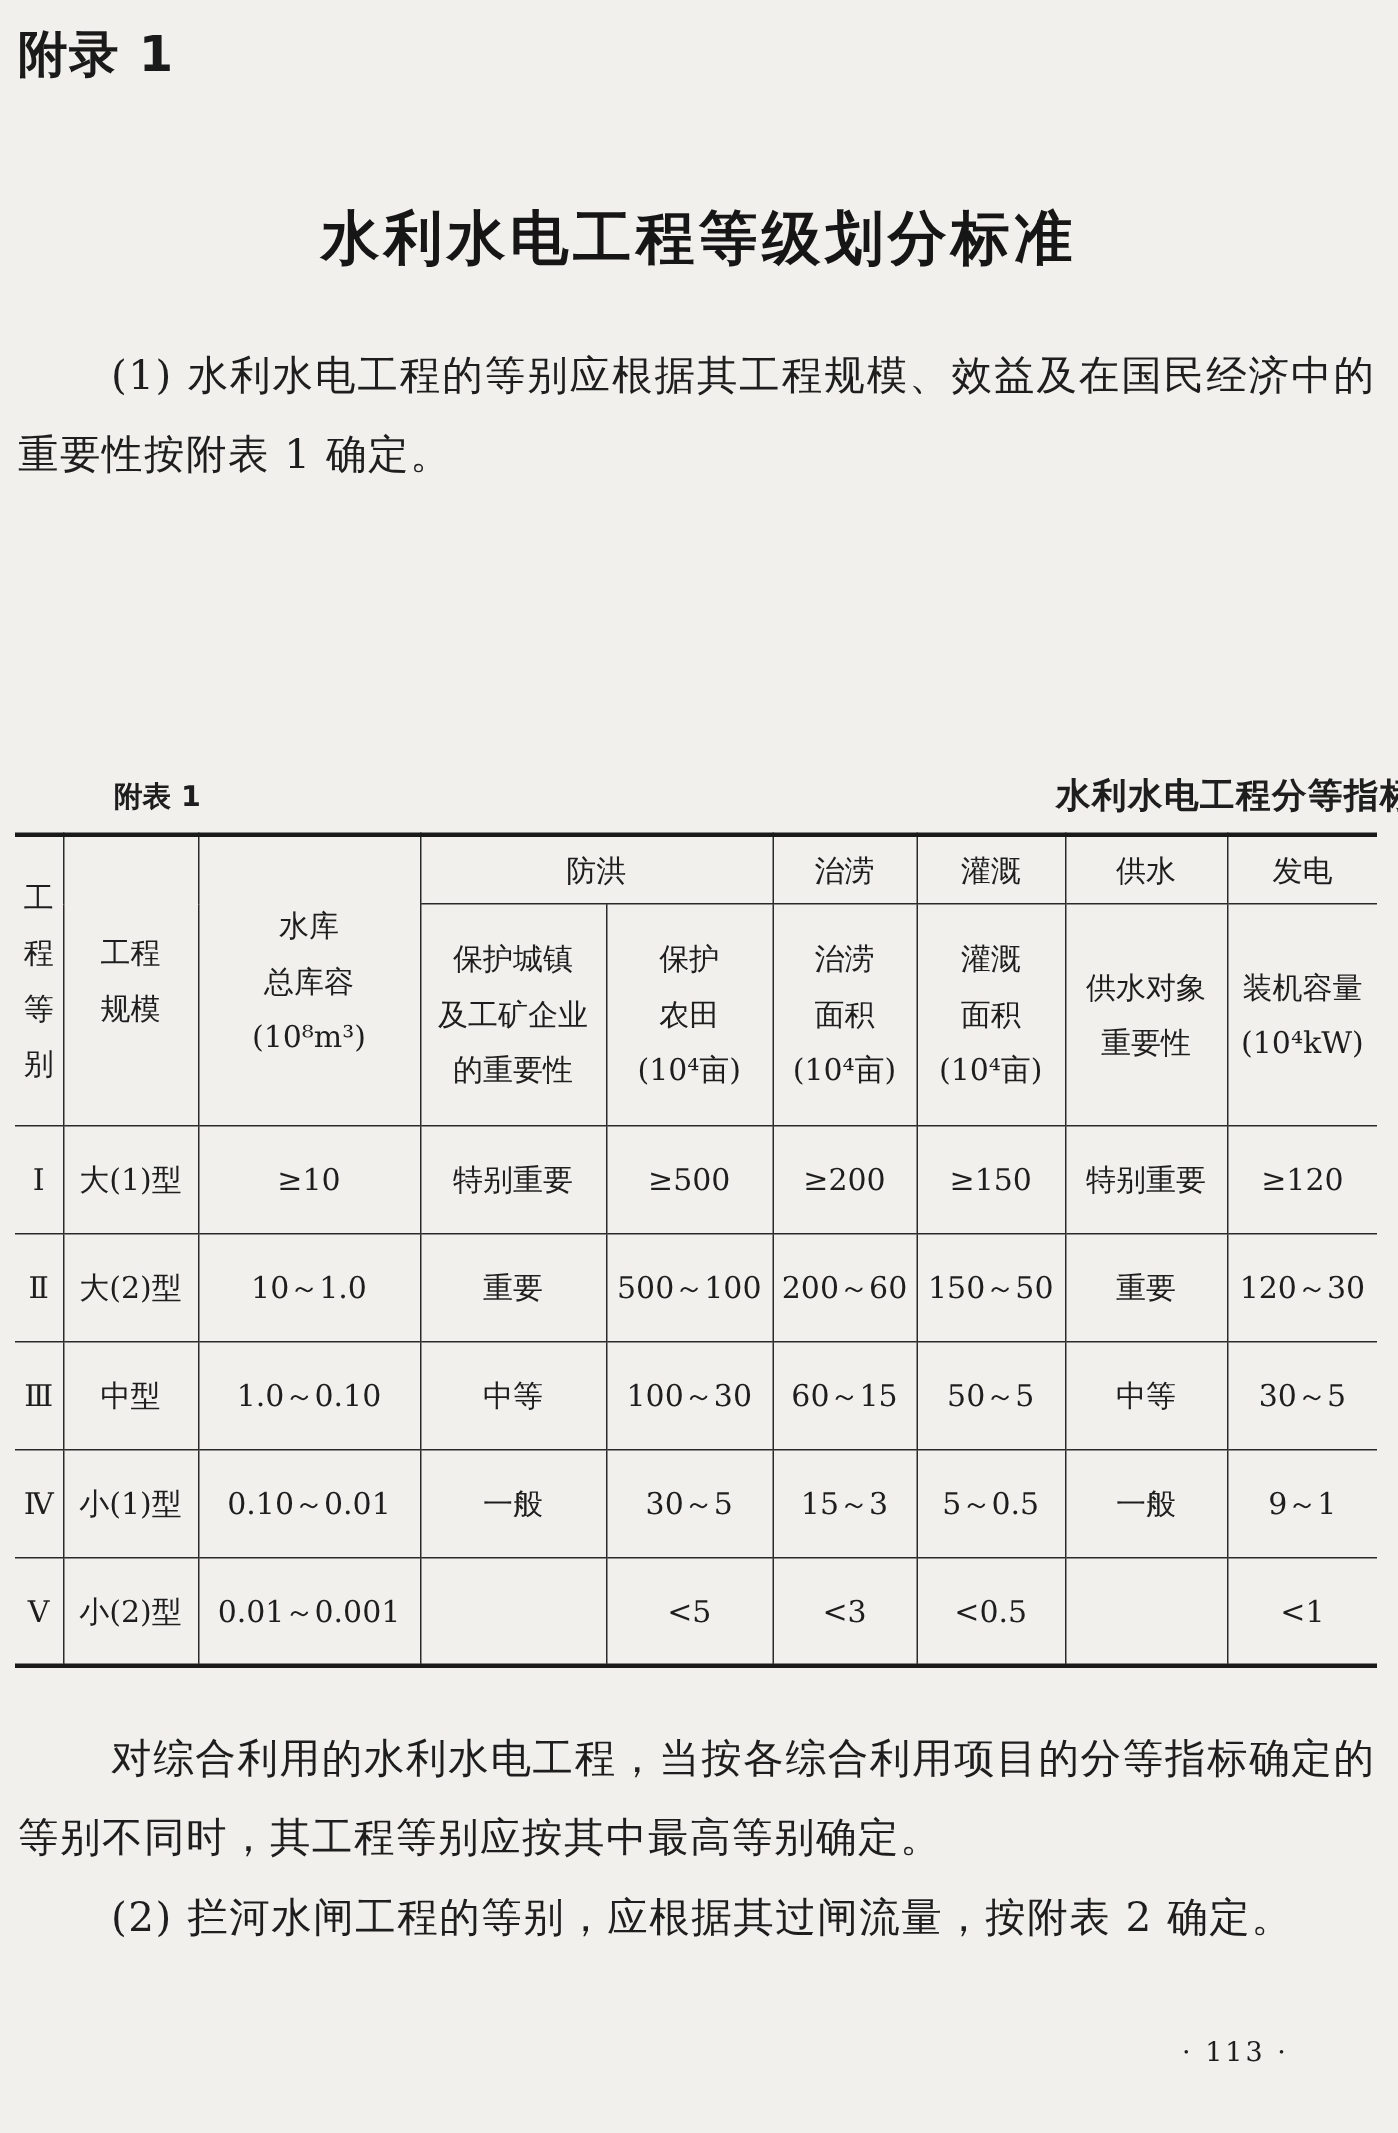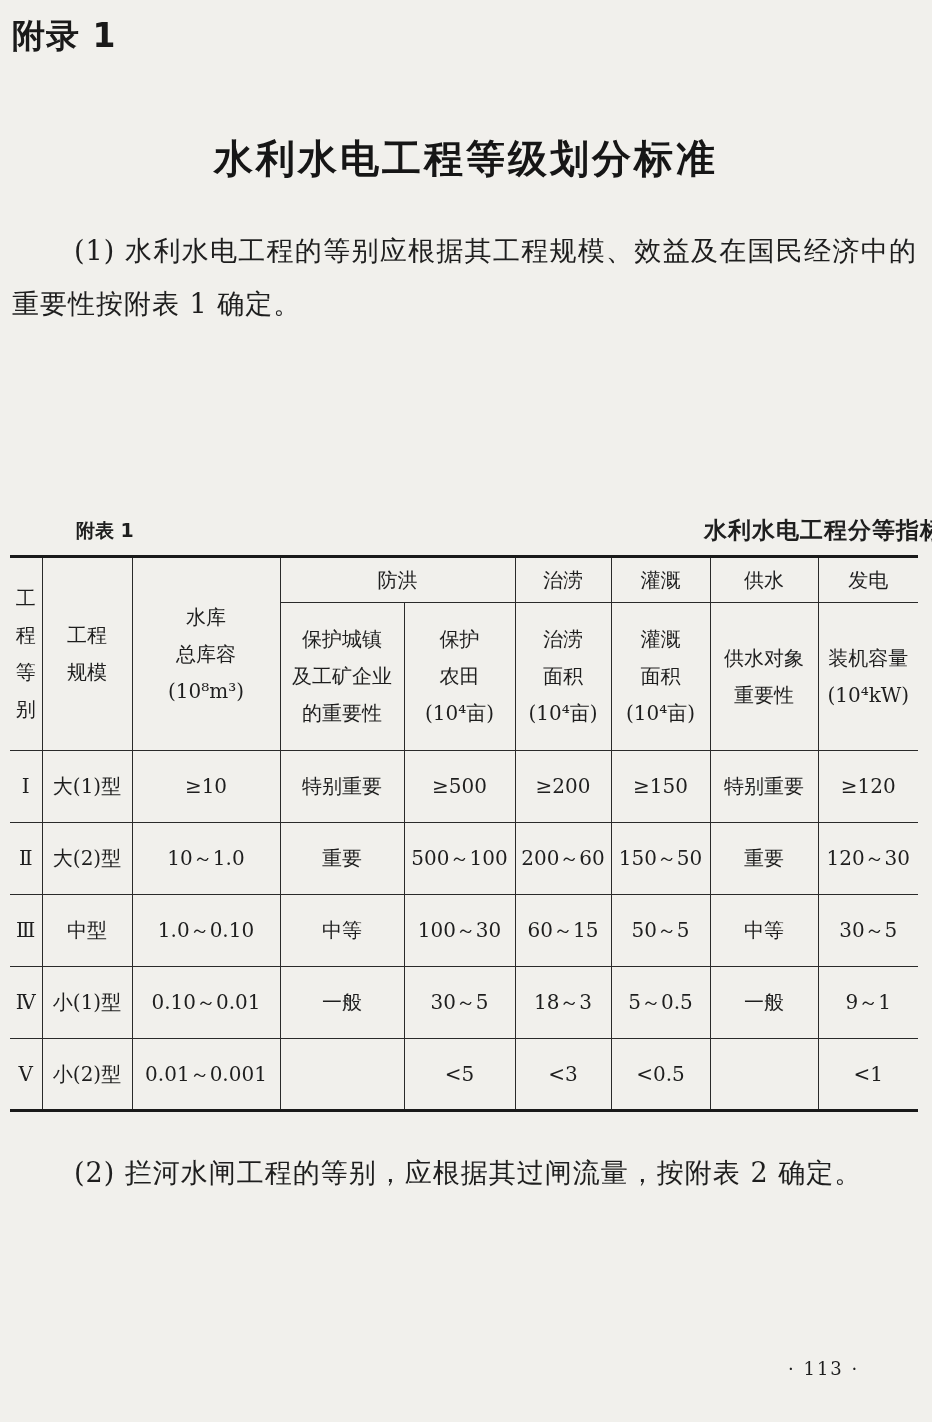--- a/index.html
+++ b/index.html
@@ -154,36 +154,37 @@
     <td>50～5</td>
     <td>中等</td>
     <td>30～5</td>
   </tr>
   <tr class="data-row">
     <td>Ⅳ</td>
     <td>小(1)型</td>
     <td>0.10～0.01</td>
     <td>一般</td>
     <td>30～5</td>
-    <td>18～3</td>
+    <td>15～3</td>
     <td>5～0.5</td>
     <td>一般</td>
     <td>9～1</td>
   </tr>
   <tr class="data-row">
     <td>Ⅴ</td>
     <td>小(2)型</td>
     <td>0.01～0.001</td>
     <td></td>
     <td>&lt;5</td>
     <td>&lt;3</td>
     <td>&lt;0.5</td>
     <td></td>
     <td>&lt;1</td>
   </tr>
 </tbody>
   </table>
 
 <div class="abs para" style="top:1146px;">
+  <p class="indent">对综合利用的水利水电工程，当按各综合利用项目的分等指标确定的等别不同时，其工程等别应按其中最高等别确定。</p>
   <p class="indent">(2) 拦河水闸工程的等别，应根据其过闸流量，按附表 2 确定。</p>
 </div>
 
 <div class="abs page-number">· 113 ·</div>
 
 </body></html>

